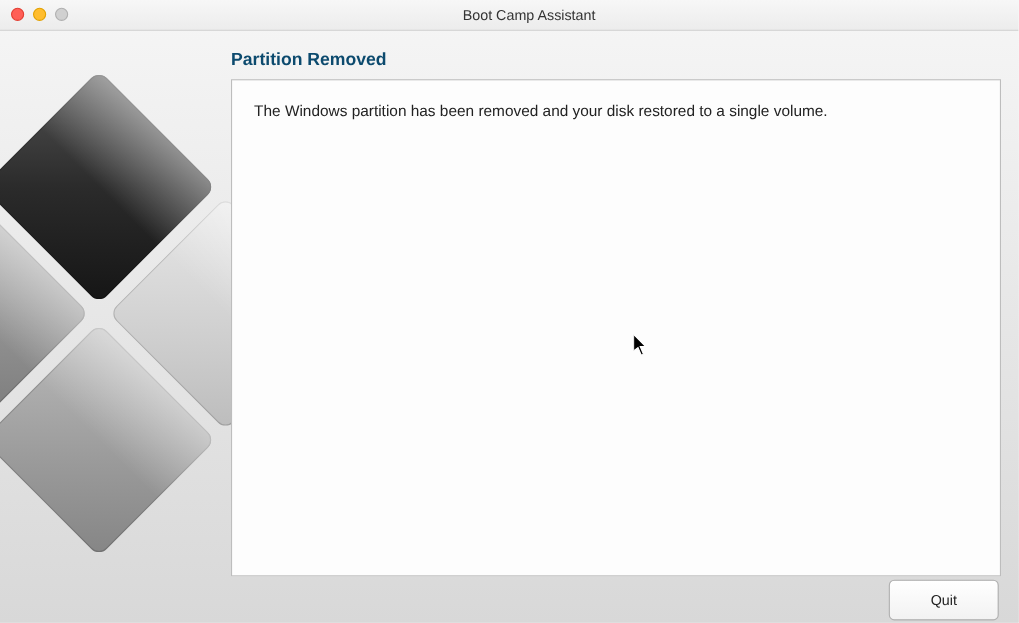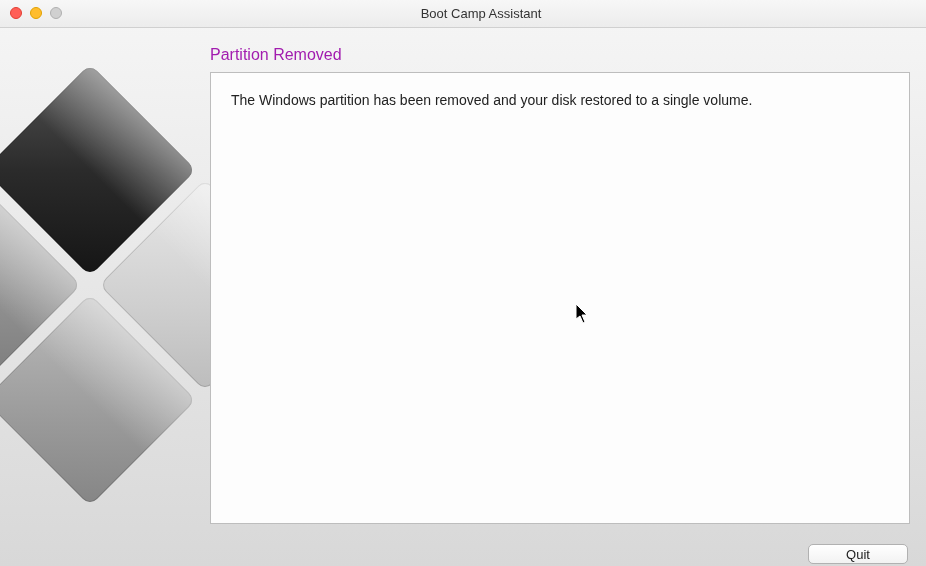--- a/index.html
+++ b/index.html
@@ -39,22 +39,22 @@
     }
     .tl.close { background: #ff5f57; border: 0.5px solid #e33e32; }
     .tl.min   { background: #ffbd2e; border: 0.5px solid #e2a100; }
     .tl.zoom  { background: #d0d0d0; border: 0.5px solid #b0b0b0; }
 
     .heading {
       position: absolute;
       left: 210px;
       top: 46px;
       font-size: 16px;
-      font-weight: 400;
-      color: #a21caf;
+      font-weight: 700;
+      color: #0c4a6e;
     }
     .content-box {
       position: absolute;
       left: 210px;
       top: 72px;
       width: 700px;
       height: 452px;
       background: #fdfdfd;
       border: 1px solid #bdbdbd;
     }
@@ -109,21 +109,21 @@
     .d-bottom {
       left: 105px; top: 230px;
       background: linear-gradient(135deg, #bcbcbc 0%, #9a9a9a 60%, #858585 100%);
     }
 
     .quit-btn {
       position: absolute;
       right: 18px;
       bottom: 2px;
       width: 100px;
-      height: 20px;
+      height: 37px;
       border: 1px solid #b1b1b1;
       border-radius: 5px;
       background: linear-gradient(to bottom, #ffffff, #f2f2f2);
       font-size: 13px;
       color: #222;
       display: flex;
       align-items: center;
       justify-content: center;
       cursor: pointer;
     }

